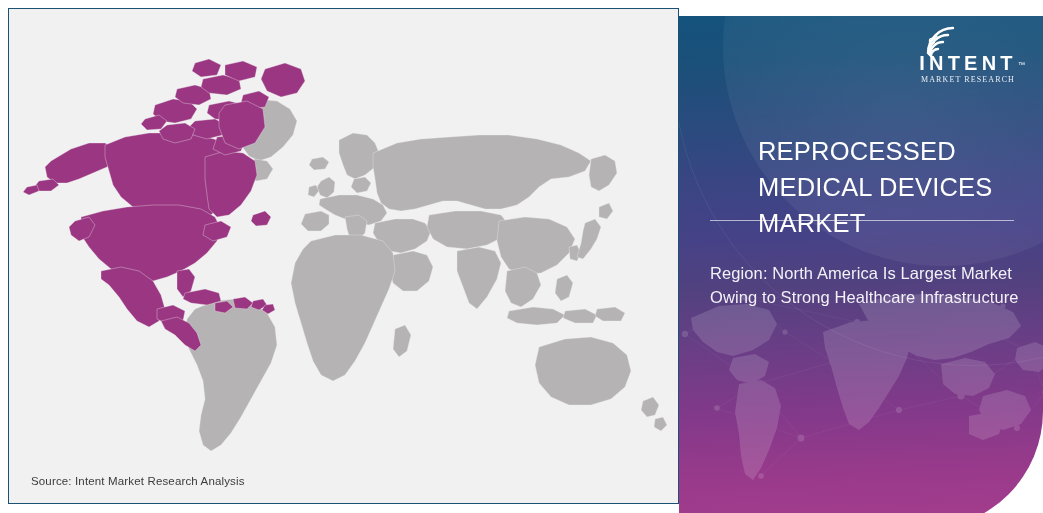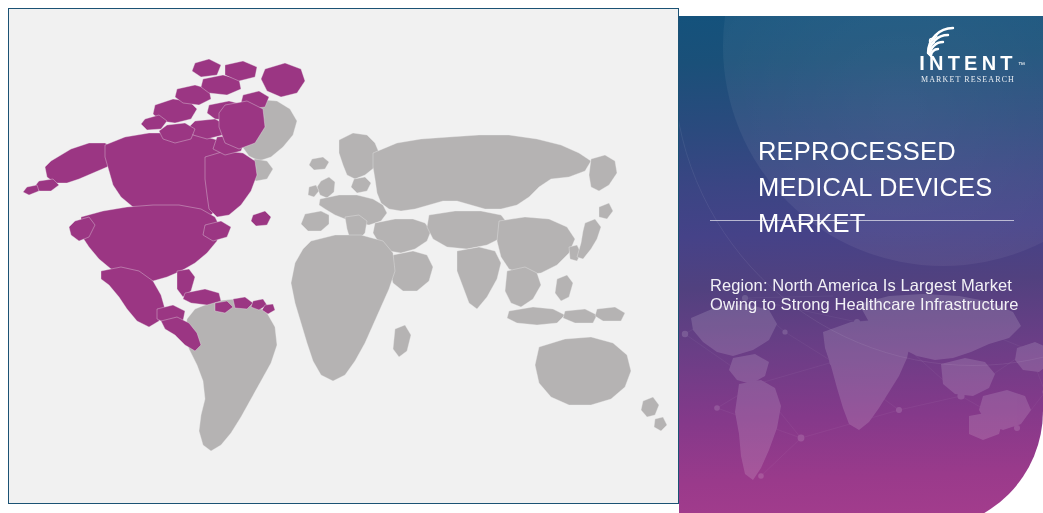--- a/index.html
+++ b/index.html
@@ -159,24 +159,23 @@
     left:31px; top:204px;
     width:304px;
     height:1px;
     background:rgba(255,255,255,0.62);
   }
   .panel-subtitle {
     position:absolute;
     left:31px; top:245px;
     width:310px;
     font-size:16.5px;
-    line-height:19px;
+    line-height:24px;
     color:#f2f1f6;
     letter-spacing:0.1px;
-    margin-top:15px;
   }
 </style>
 </head>
 <body>
 
 <div id="infographic">
 
   <div class="map-panel">
 
     <div class="map-stage">
@@ -282,20 +281,21 @@
           <path class="land-hl" d="M206 294 L218 292 L224 298 L216 304 L206 302 Z"></path>
           <path class="land-hl" d="M224 290 L236 288 L244 294 L238 300 L226 299 Z"></path>
           <path class="land-hl" d="M244 292 L254 290 L258 296 L250 301 L242 298 Z"></path>
           <path class="land-hl" d="M256 296 L264 295 L266 301 L259 305 L253 301 Z"></path>
 
           <path class="land-hl" d="M256 60 L276 54 L292 60 L296 72 L288 84 L272 88 L258 82 L252 70 Z"></path>
         </g>
       </svg>
     </div>
 
+    <div class="source-line">Source: Intent Market Research Analysis</div>
   </div>
 
   <div class="info-panel">
 
     <div class="panel-swoosh"></div>
     <div class="panel-swoosh2"></div>
 
     <div class="panel-worldmap">
       <svg viewBox="0 0 392 235" preserveAspectRatio="none">
         <g>

